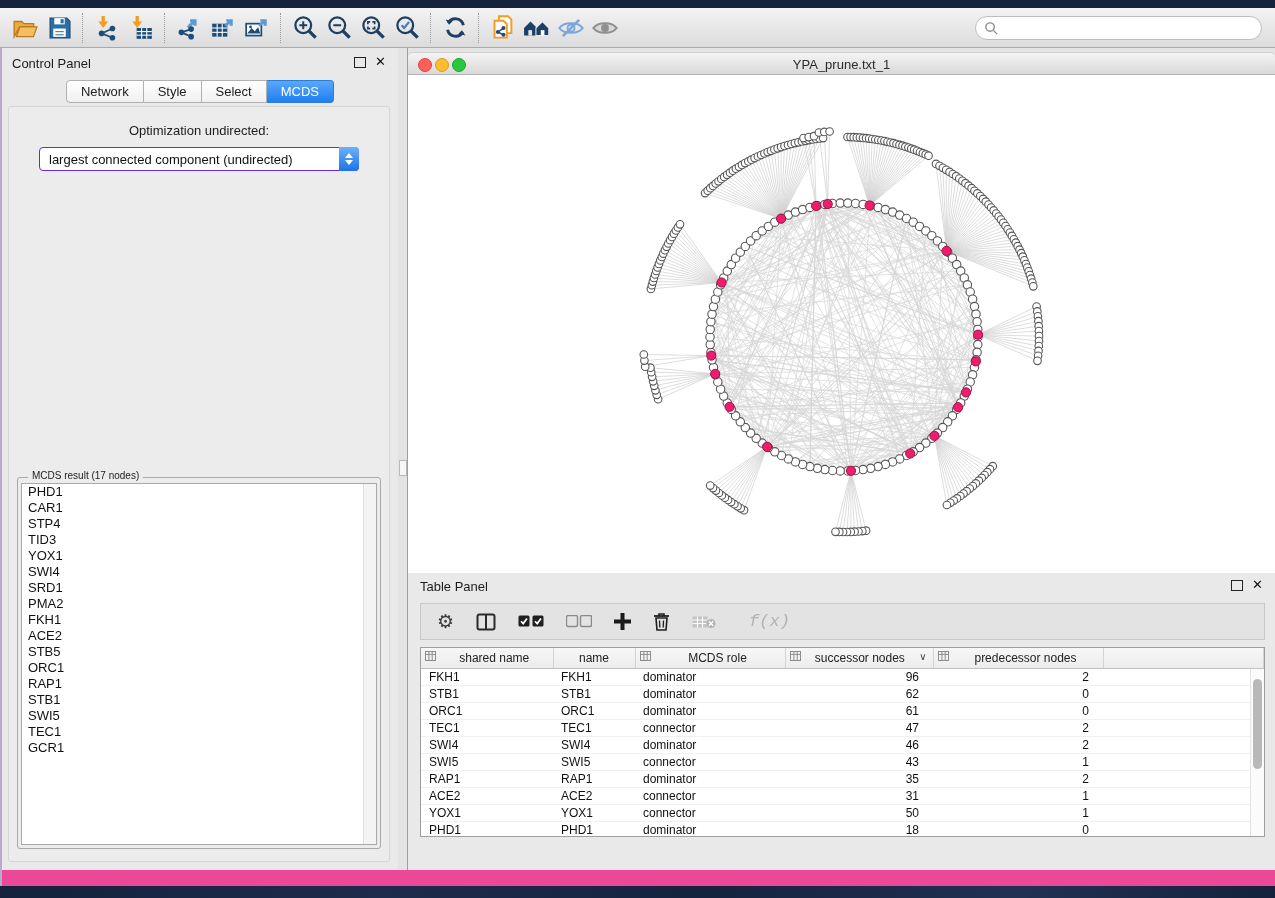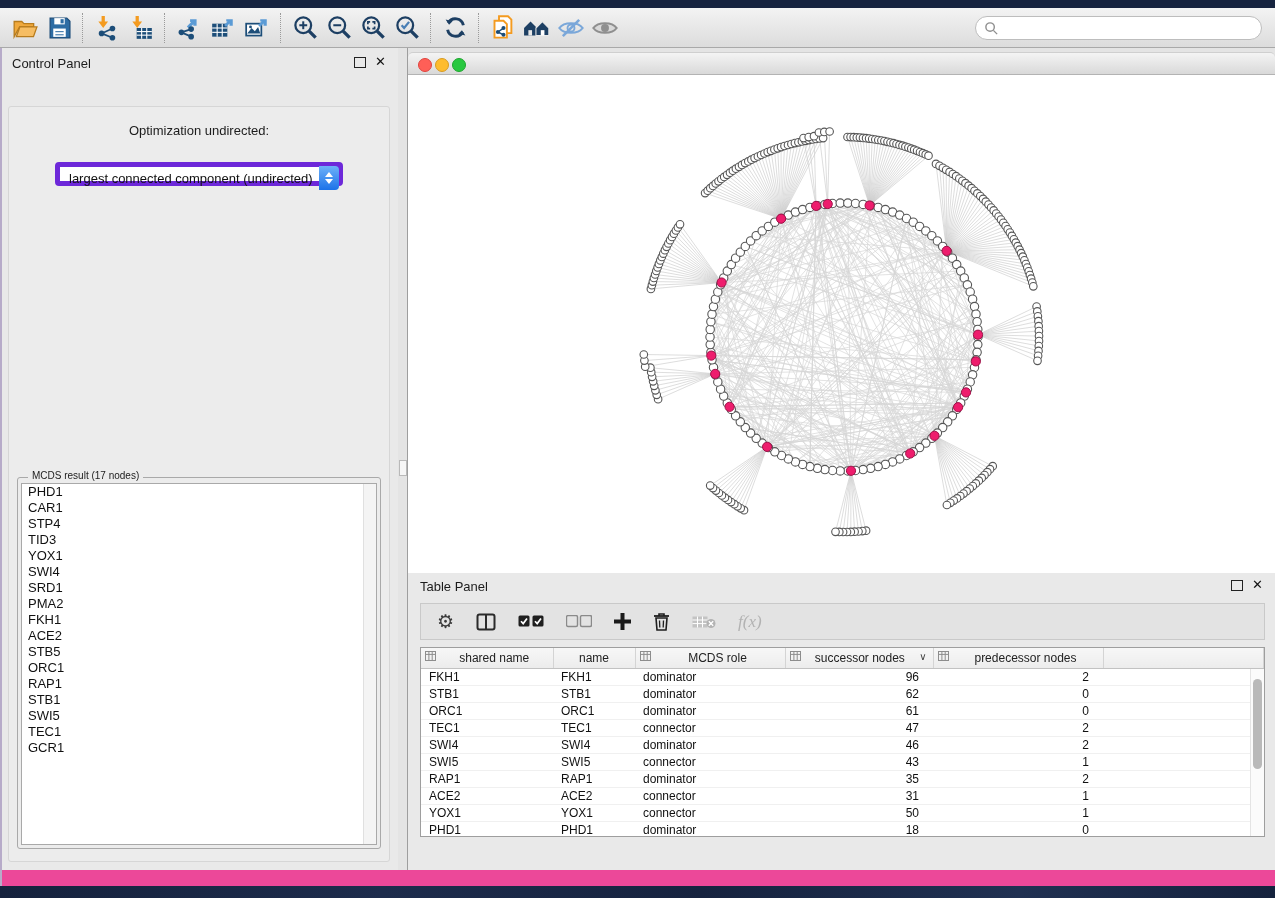--- a/index.html
+++ b/index.html
@@ -27,22 +27,22 @@
   .cp-tabs{position:absolute;left:0;top:32px;width:100%;display:flex;justify-content:center;}
   .seg{display:inline-flex;}
   .seg .sbtn{border:1px solid #b0b0b0;border-left:none;background:linear-gradient(#ffffff,#f0f0f0);
     padding:3px 14px;font-size:13px;color:#222;}
   .seg .sbtn:first-child{border-left:1px solid #b0b0b0;border-radius:4px 0 0 4px;}
   .seg .sbtn:last-child{border-radius:0 4px 4px 0;}
   .seg .sbtn.active{background:linear-gradient(#59a9fa,#1e7ef3);color:#fff;border-color:#2e7cd6;}
   .cp-content{position:absolute;left:6px;top:58px;width:382px;height:756px;background:#ececec;
     border:1px solid #d6d6d6;border-radius:3px;box-sizing:border-box;}
   .opt-label{text-align:center;font-size:13px;color:#1c1c1c;margin-top:16px;}
-  .selectbox{position:relative;margin:24px auto 0 auto;width:288px;height:24px;background:#fff;
-    border:5px solid #6d28d9;border-radius:4px;box-sizing:border-box;}
+  .selectbox{position:relative;margin:9px auto 0 auto;width:320px;height:24px;background:#fff;
+    border:1px solid #6d28d9;border-radius:4px;box-sizing:border-box;}
   .selectbox .val{position:absolute;left:9px;top:4px;font-size:13px;color:#111;white-space:nowrap;}
   .spinner{position:absolute;right:-1px;top:-1px;width:20px;height:24px;border-radius:0 4px 4px 0;
     background:linear-gradient(#6db1f9,#1c72e8);display:flex;flex-direction:column;align-items:center;justify-content:center;gap:2px;}
   .tri-up{width:0;height:0;border-left:4px solid transparent;border-right:4px solid transparent;border-bottom:5px solid #fff;}
   .tri-dn{width:0;height:0;border-left:4px solid transparent;border-right:4px solid transparent;border-top:5px solid #fff;}
   .btnrow{display:flex;justify-content:center;gap:14px;margin-top:14px;}
   .pbtn{font-size:13px;color:#111;background:linear-gradient(#ffffff,#efefef);
     border:1px solid #9c9c9c;border-radius:4px;padding:3px 14px;}
   .pbtn.focus{box-shadow:0 0 0 3px #a6cdf5;border-color:#5f9bd9;}
   .groupbox{position:absolute;left:8px;top:370px;width:364px;height:372px;border:1px solid #a9a9a9;
@@ -67,21 +67,21 @@
   .tl{position:absolute;top:5px;width:12px;height:12px;border-radius:50%;}
   .net-title{position:absolute;left:0;right:0;top:4px;text-align:center;font-size:13px;color:#2b2b2b;}
   .net-canvas{position:absolute;left:0;top:27px;width:867px;height:498px;background:#fff;}
 
   
   .table-panel{position:absolute;left:408px;top:565px;width:867px;height:297px;background:#e9e9e9;}
   .tp-title{position:absolute;left:12px;top:6px;font-size:13px;color:#1c1c1c;}
   .tp-toolbar{position:absolute;left:12px;top:30px;right:10px;height:37px;background:#e3e3e3;
     border:1px solid #c9c9c9;box-sizing:border-box;display:flex;align-items:center;gap:22px;padding-left:16px;}
   .tico{display:flex;align-items:center;justify-content:center;height:24px;}
-  .fx{font-family:Liberation Serif, serif;font-style:italic;font-size:17px;color:#b2b2b2;}
+  .fx{font-family:Liberation Mono, monospace;font-style:italic;font-size:17px;color:#b2b2b2;margin-left:11px;}
   .gear{font-family:"DejaVu Sans",sans-serif;font-size:19px;color:#3a3a3a;line-height:1;}
   .tbl-wrap{position:absolute;left:12px;top:74px;right:10px;height:190px;background:#fff;
     border:1px solid #9e9e9e;box-sizing:border-box;overflow:hidden;}
   table.tbl{border-collapse:collapse;table-layout:fixed;width:100%;}
   .tbl th{height:20px;background:linear-gradient(#f7f7f7,#ececec);border-right:1px solid #d4d4d4;
     border-bottom:1px solid #c2c2c2;font-weight:normal;font-size:12px;color:#222;position:relative;padding:0;}
   .th-inner{display:flex;}
   .th-inner .lbl{flex:1;text-align:center;}
   .th-ico{margin-left:4px;}
   .tbl td{height:16px;font-size:12px;color:#111;padding:0 0 0 8px;border-bottom:1px solid #f0f0f0;white-space:nowrap;}
@@ -251,20 +251,28 @@
         <line x1="10" y1="10" x2="14" y2="14" stroke="#8f8f8f" stroke-width="1.5"></line>
       </svg>
     </div>
   </div>
 
   <div class="control-panel">
     <div class="cp-header">
       <span class="cp-title">Control Panel</span>
       <span class="float-ico" style="right:32px;"></span>
       <span class="close-ico" style="right:12px;">✕</span>
+    </div>
+    <div class="cp-tabs">
+      <span class="seg" id="cp-tabs-seg">
+          <span class="sbtn">Network</span>
+          <span class="sbtn">Style</span>
+          <span class="sbtn">Select</span>
+          <span class="sbtn active">MCDS</span>
+        </span>
     </div>
     <div class="cp-content">
       <div class="opt-label">Optimization undirected:</div>
       <div class="selectbox">
         <span class="val">largest connected component (undirected)</span>
         <span class="spinner">
             <span class="tri-up"></span>
             <span class="tri-dn"></span>
           </span>
       </div>
@@ -298,20 +306,21 @@
 
   <div class="splitter">
     <div class="split-handle"></div>
   </div>
 
   <div class="netwin">
     <div class="net-titlebar">
       <span class="tl" style="left:10px;background:#ff5f57;border:1px solid #e0443e;"></span>
       <span class="tl" style="left:27px;background:#febc2e;border:1px solid #d89c23;"></span>
       <span class="tl" style="left:44px;background:#28c840;border:1px solid #1ea62f;"></span>
+      <span class="net-title">YPA_prune.txt_1</span>
     </div>
     <div class="net-canvas">
       <svg id="net-svg" width="867" height="498" viewBox="0 0 867 498">
           <g stroke="#b5b5b5" stroke-width="0.7" opacity="0.55">
             <line x1="373.1" y1="143.7" x2="562.2" y2="307.0"></line>
             <line x1="373.1" y1="143.7" x2="568.0" y2="239.2"></line>
             <line x1="373.1" y1="143.7" x2="387.4" y2="137.1"></line>
             <line x1="373.1" y1="143.7" x2="302.9" y2="246.7"></line>
             <line x1="373.1" y1="143.7" x2="327.6" y2="340.8"></line>
             <line x1="373.1" y1="143.7" x2="305.5" y2="292.4"></line>

